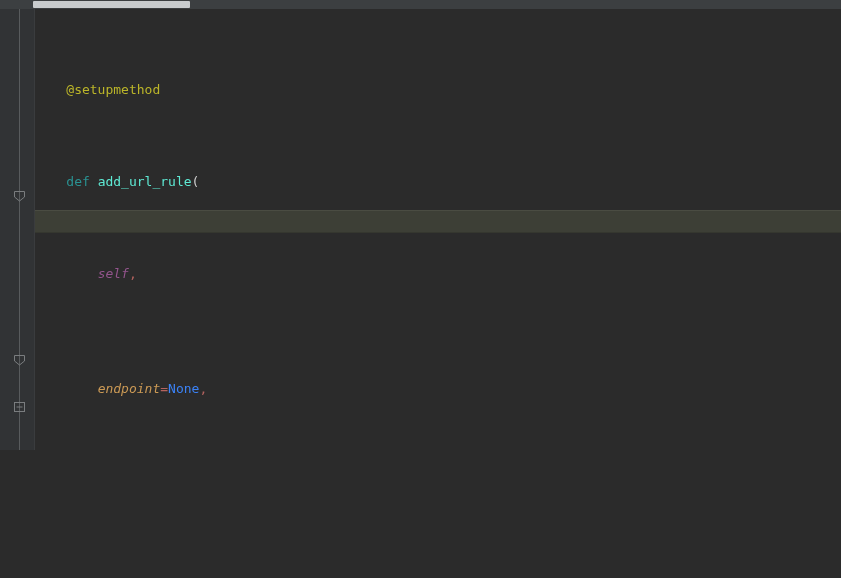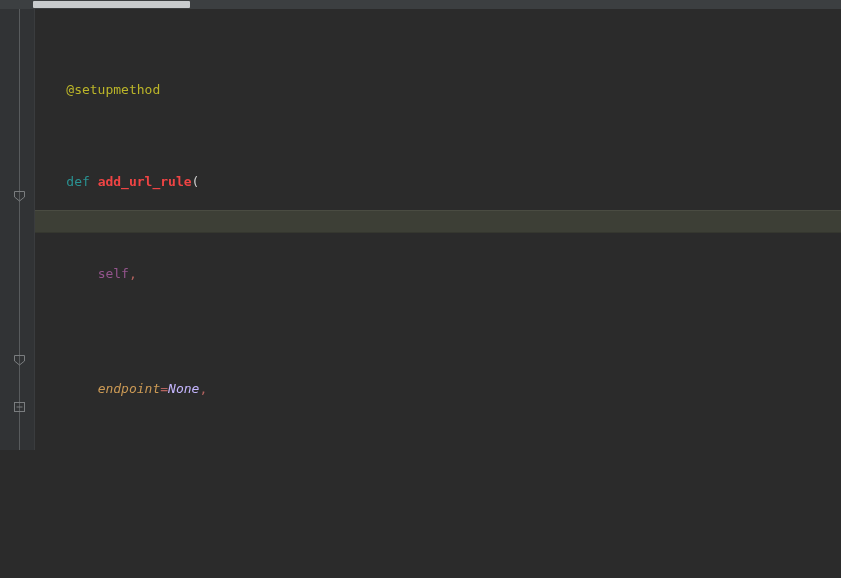--- a/index.html
+++ b/index.html
@@ -28,24 +28,24 @@
   .line{height:23px;position:relative;}
 
   
   .curline{position:absolute;left:0;right:0;height:23px;background:#3d3f36;
            border-top:1px solid #4a4c42;border-bottom:1px solid #35372f;
            box-sizing:border-box;z-index:5;}
 
   
   .deco {color:#bbb529;}
   .def  {color:#2a9292;}
-  .fnc  {color:#ef4444;font-weight:bold;}
+  .fnc  {color:#5eead4;}
   .param{color:#cc9a55;font-style:italic;}
-  .self {color:#94558d;}
-  .none {color:#c4b5fd;font-style:italic;}
+  .self {color:#94558d;font-style:italic;}
+  .none {color:#3b82f6;}
   .op   {color:#b5635f;}
   .pln  {color:#d4d4d4;}
   .punc {color:#cfcfcf;}
 </style>
 </head>
 <body>
 
 <div id="editor">
 
   <div class="hscroll">

